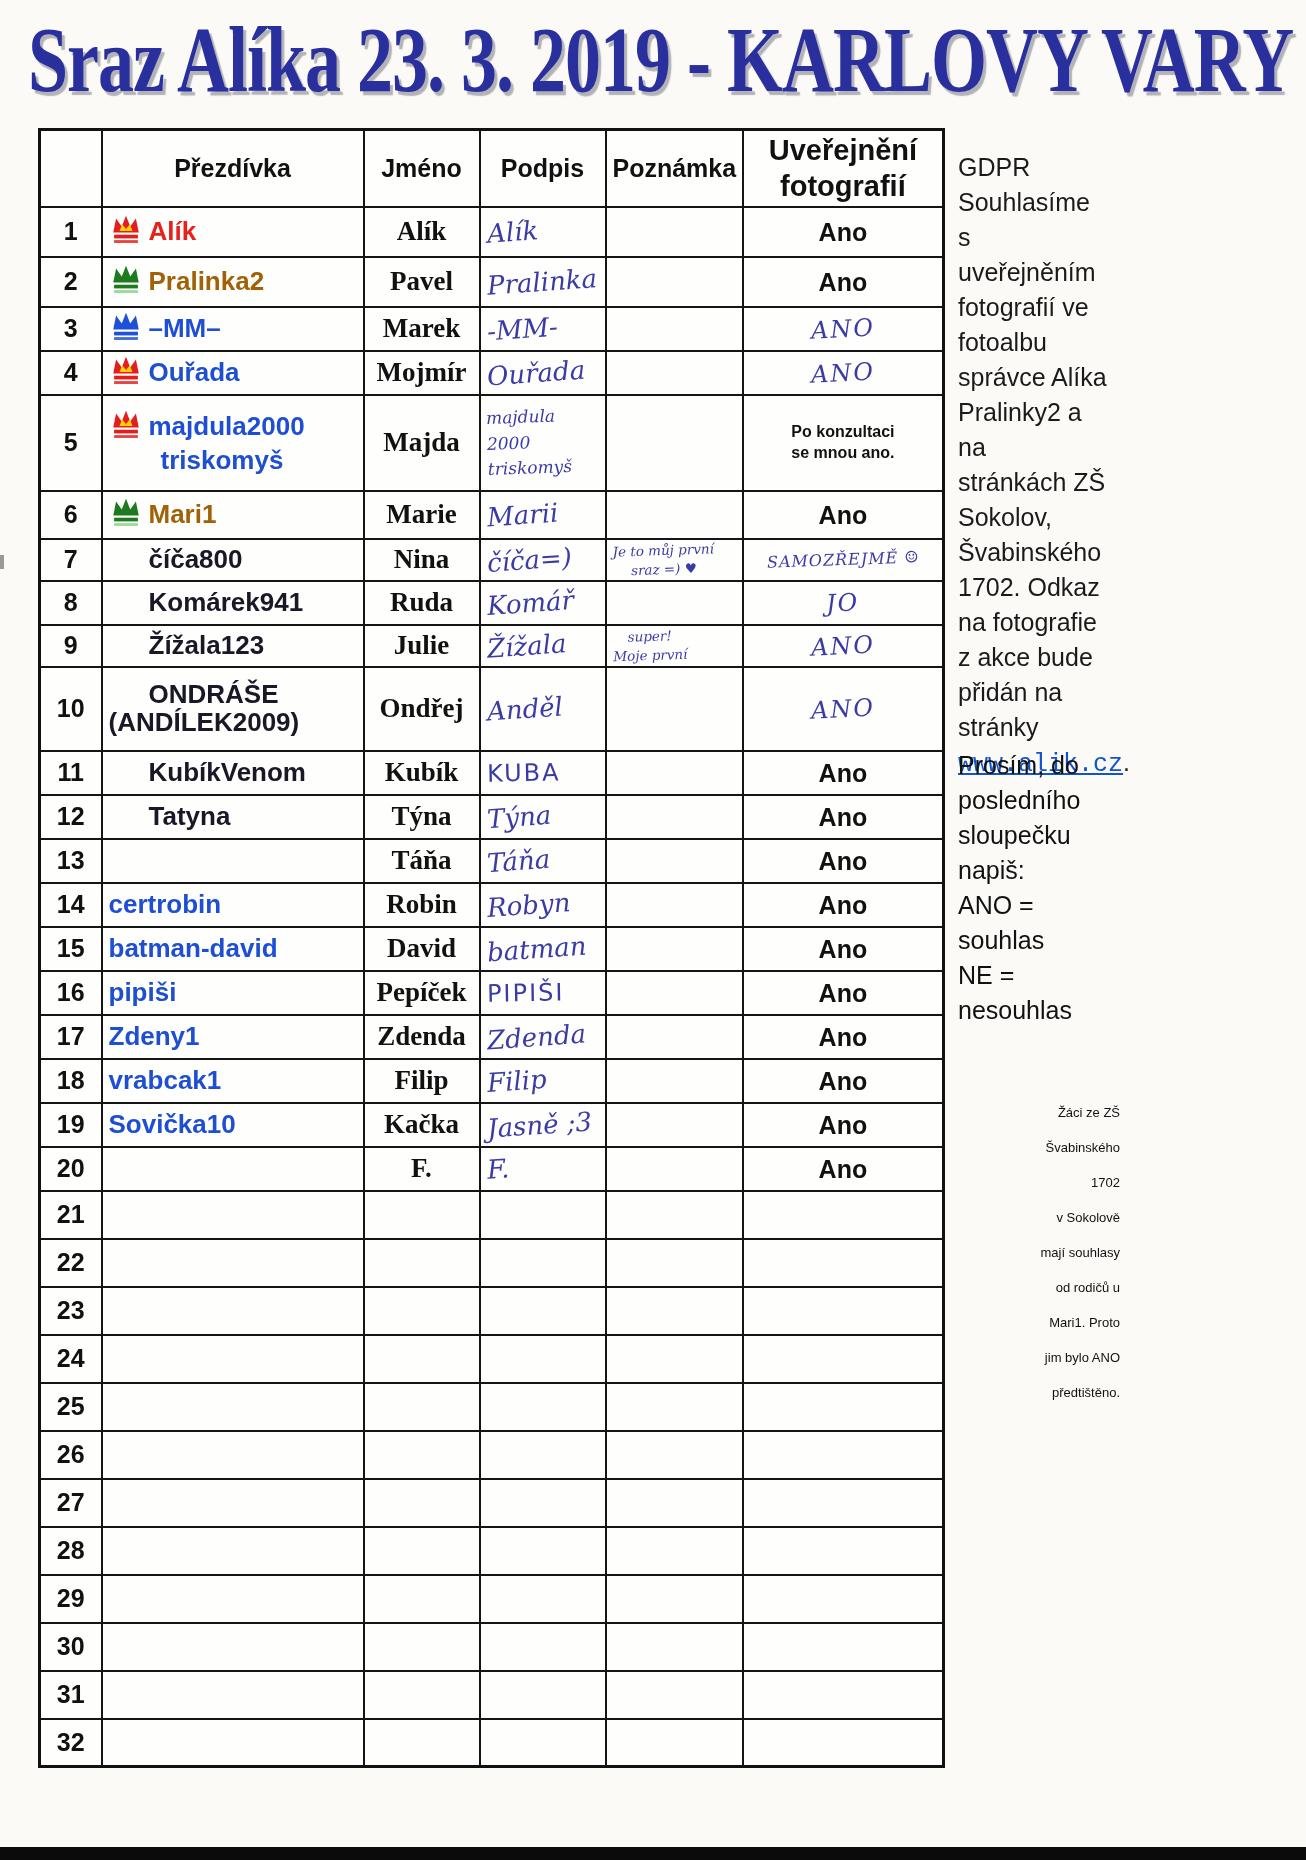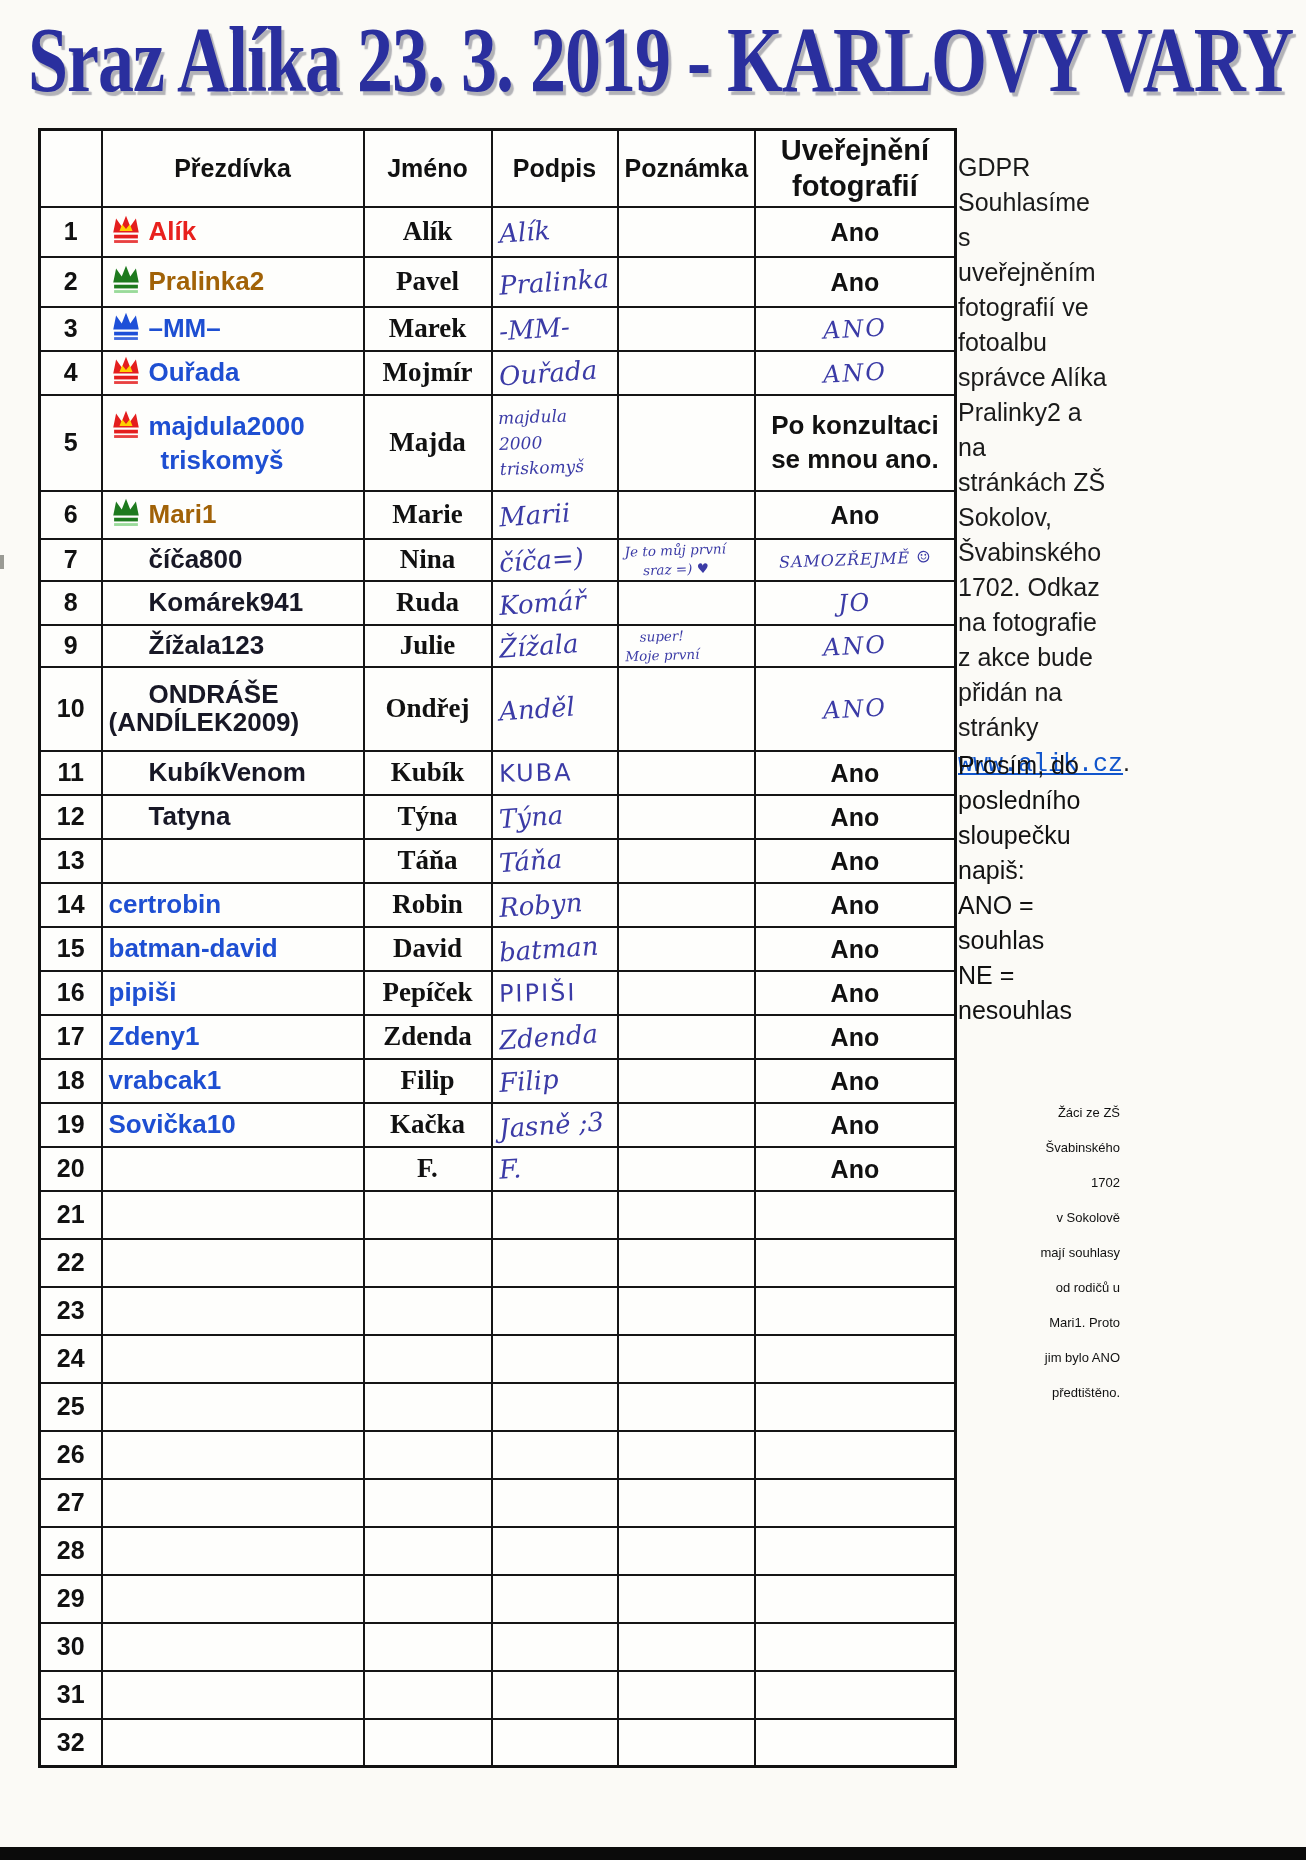--- a/index.html
+++ b/index.html
@@ -28,21 +28,21 @@
   table.sheet td, table.sheet th {
     border:2.5px solid #151515;
     padding:1px 6px;
     vertical-align:middle;
   }
   table.sheet { border:3.5px solid #111; }
   th { font-weight:bold; font-size:25px; text-align:center; white-space:pre-line; line-height:1.25; }
   th.photo-h { font-size:29px; }
   .col-num   { width:62px;  text-align:center; }
   .col-nick  { width:262px; }
-  .col-name  { width:128px; text-align:center; }
+  .col-name  { width:116px; text-align:center; }
   .col-sig   { width:126px; }
   .col-note  { width:130px; }
   .col-photo { width:200px; text-align:center; }
   td.num { font-weight:bold; font-size:25px; text-align:center; }
   .hdr-row { height:72px; }
   tr.h50 { height:50px; } tr.h44 { height:44px; } tr.h42 { height:42px; }
   tr.h96 { height:96px; } tr.h84 { height:84px; } tr.h48 { height:48px; }
   .nick { font-weight:bold; font-size:26px; line-height:1.05; display:inline; vertical-align:middle; }
   .nick-red   { color:#e8211d; }
   .nick-green { color:#a16207;margin-top:15px; }
@@ -53,21 +53,21 @@
   td.name { font-family:"Liberation Serif", serif; font-weight:bold; font-size:27px; text-align:center; }
   .hand {
     font-family:"DejaVu Serif", serif; font-style:italic;
     color:#3b3ba6; display:inline-block;
   }
   .sig { font-size:26px; transform:rotate(-4deg); }
   .sig-small { font-size:17px; transform:rotate(-2deg); white-space:pre-line; line-height:1.5; }
   .sig-caps { font-style:normal; font-family:"DejaVu Sans", sans-serif; font-size:24px; letter-spacing:2px; transform:rotate(-1deg); }
   .note-hand { font-size:13.5px; white-space:pre-line; line-height:1.4; transform:rotate(-2deg); text-align:center; }
   .photo-print { font-weight:bold; font-size:25px; white-space:pre-line; line-height:1.2; }
-  .photo-print-sm { font-weight:bold; font-size:26px; white-space:pre-line; line-height:1.3; text-align:center; }
+  .photo-print-sm { font-weight:bold; font-size:16px; white-space:pre-line; line-height:1.3; text-align:center; }
   .photo-hand { font-size:24px; letter-spacing:2px; transform:rotate(-3deg); white-space:nowrap; }
   .photo-hand-sm { font-size:16px; letter-spacing:1px; transform:rotate(-2deg); }
   .sidebar {
     position:absolute; left:958px; top:150px; width:150px;
     font-size:25px; line-height:35px; color:#1a1a1a;
     white-space:pre-line;
   }
   .sidebar-block2 { position:absolute; left:958px; top:748px; width:150px;
     font-size:25px; line-height:35px; white-space:pre-line; }
   .sidebar-block3 { position:absolute; left:960px; top:1095px; width:160px;

